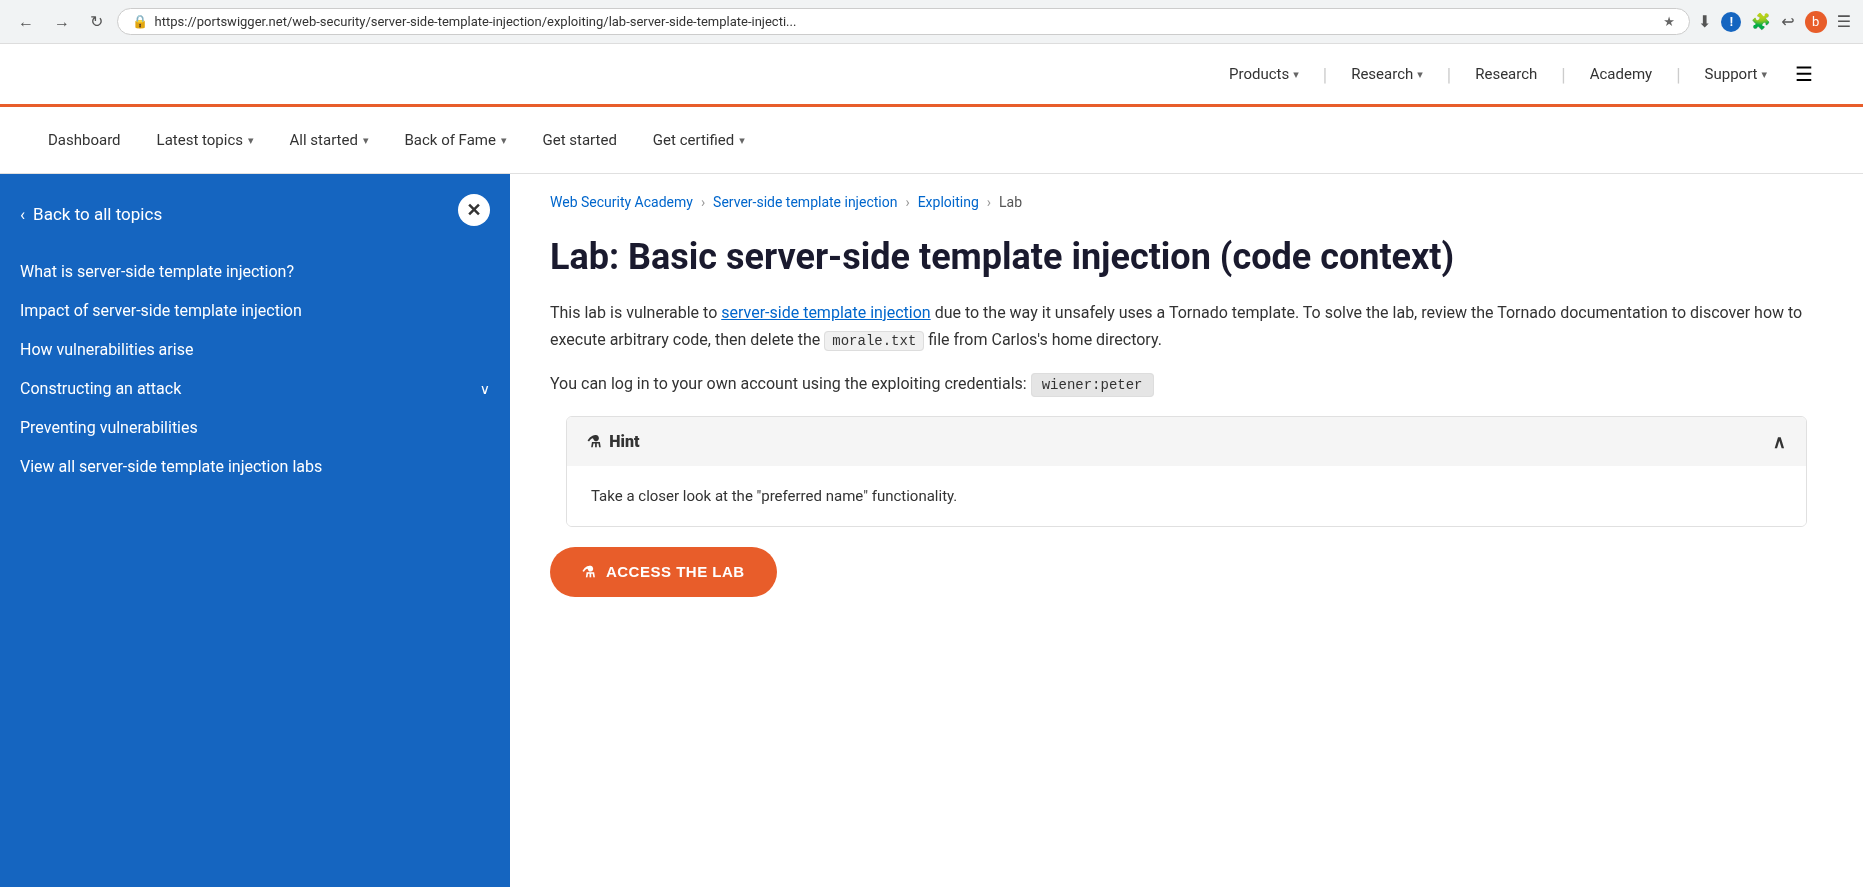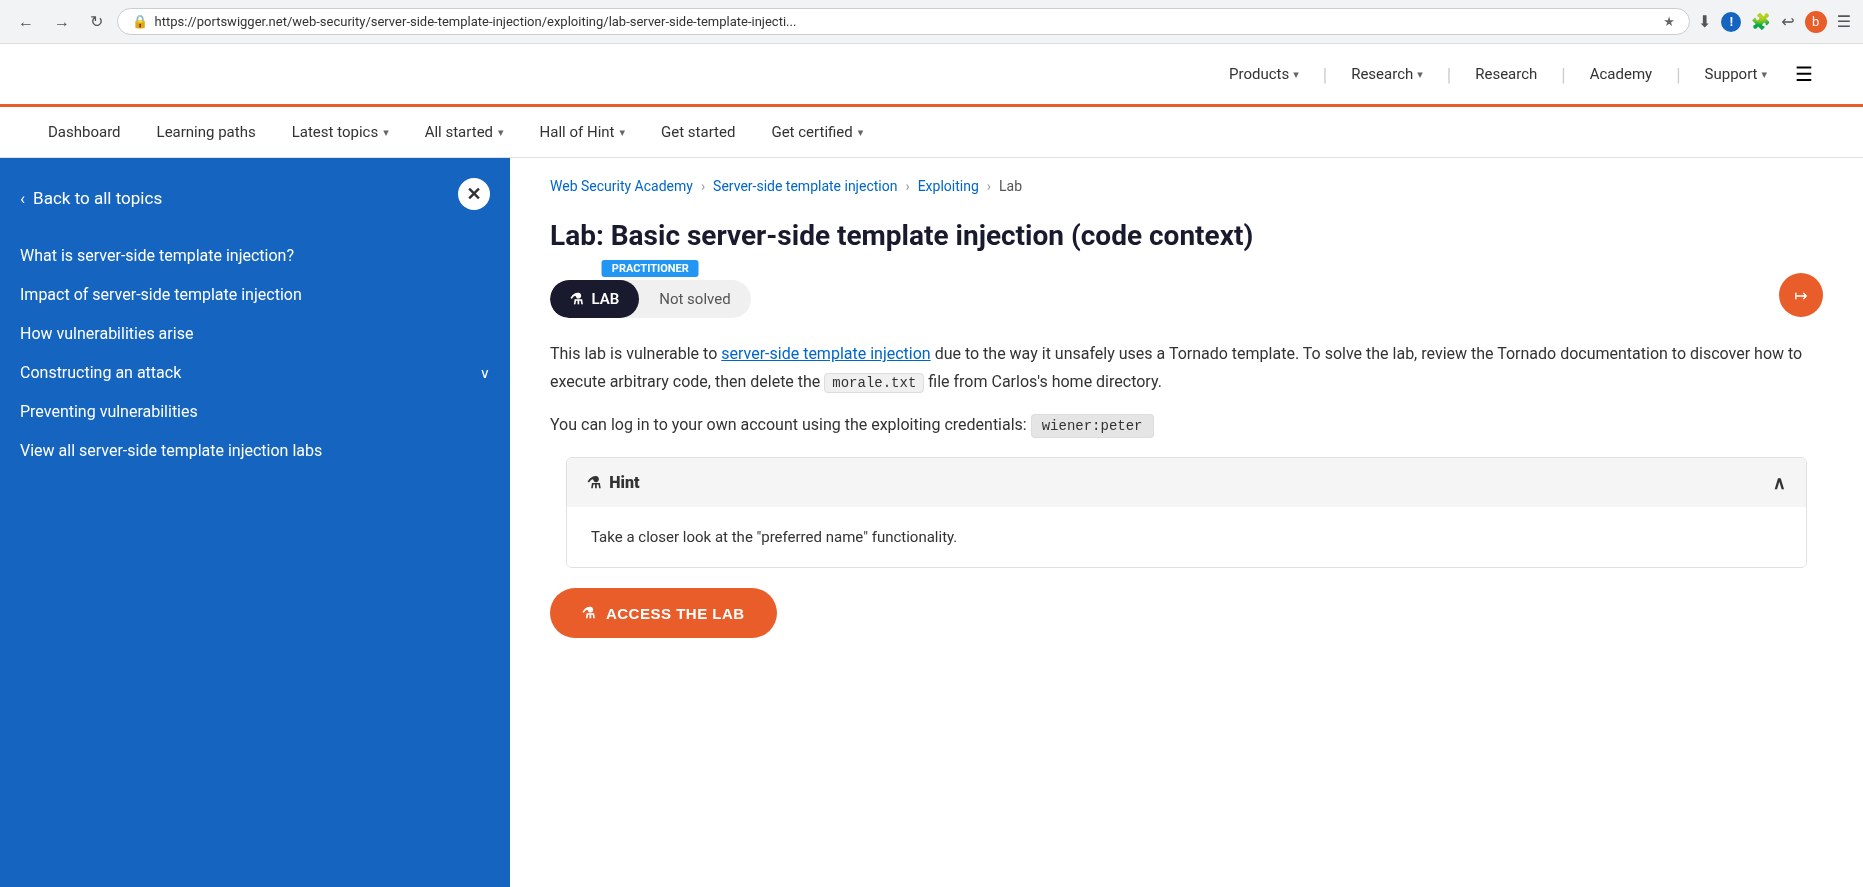--- a/index.html
+++ b/index.html
@@ -69,21 +69,21 @@
 
     
     .secondary-nav {
       display: flex;
       align-items: center;
       padding: 0 30px;
       border-bottom: 1px solid #e0e0e0;
       gap: 0;
     }
     .secondary-nav-item {
-      padding: 16px 18px;
+      padding: 24px 18px;
       font-size: 15px;
       color: #333;
       cursor: pointer;
       white-space: nowrap;
       display: flex;
       align-items: center;
       gap: 5px;
     }
     .secondary-nav-item .chevron { font-size: 11px; color: #666; }
 
@@ -159,21 +159,21 @@
       flex-wrap: wrap;
     }
     .breadcrumb a {
       color: #0066cc;
       text-decoration: none;
     }
     .breadcrumb-separator { color: #999; }
 
     
     .lab-title {
-      font-size: 28px;
+      font-size: 36px;
       font-weight: 700;
       color: #1a1a2e;
       margin-bottom: 18px;
       line-height: 1.3;
     }
 
     
     .lab-badge-row {
       display: flex;
       align-items: center;
@@ -361,32 +361,29 @@
     <span class="chevron">▾</span>
   </div>
   <span class="hamburger">☰</span>
 </nav>
 
 <nav class="secondary-nav">
   <div class="secondary-nav-item">
     <span>Dashboard</span>
   </div>
   <div class="secondary-nav-item">
-    <span>Learning paths</span>
-  </div>
-  <div class="secondary-nav-item">
     <span>Latest topics</span>
     <span class="chevron">▾</span>
   </div>
   <div class="secondary-nav-item">
     <span>All started</span>
     <span class="chevron">▾</span>
   </div>
   <div class="secondary-nav-item">
-    <span>Hall of Hint</span>
+    <span>Back of Fame</span>
     <span class="chevron">▾</span>
   </div>
   <div class="secondary-nav-item">
     <span>Get started</span>
   </div>
   <div class="secondary-nav-item">
     <span>Get certified</span>
     <span class="chevron">▾</span>
   </div>
 </nav>
@@ -429,37 +426,20 @@
       <span class="breadcrumb-separator">›</span>
       <a href="#">Server-side template injection</a>
       <span class="breadcrumb-separator">›</span>
       <a href="#">Exploiting</a>
       <span class="breadcrumb-separator">›</span>
       <span>Lab</span>
     </div>
 
     <h1 class="lab-title">Lab: Basic server-side template injection (code context)</h1>
 
-    <div class="lab-badge-row">
-      <div class="lab-badge-group">
-        <div style="position:relative; display:inline-block;">
-          <span class="practitioner-badge">PRACTITIONER</span>
-          <div class="lab-status-group">
-            <div class="lab-badge">
-              <span class="flask-icon"></span>
-              <span>LAB</span>
-            </div>
-            <div class="lab-not-solved">Not solved</div>
-          </div>
-        </div>
-      </div>
-      <button class="share-btn">
-        <span style="font-size:16px;">↦</span>
-      </button>
-    </div>
 
     <p class="lab-description">
       <span>This lab is vulnerable to </span><a href="#">server-side template injection</a><span> due to the way it unsafely uses a Tornado template. To solve the lab, review the Tornado documentation to discover how to execute arbitrary code, then delete the </span><span class="inline-code">morale.txt</span><span> file from Carlos's home directory.</span>
     </p>
 
     <p class="lab-description">
       <span>You can log in to your own account using the exploiting credentials: </span><span class="credentials-code">wiener:peter</span>
     </p>
 
     <div class="hint-section">

